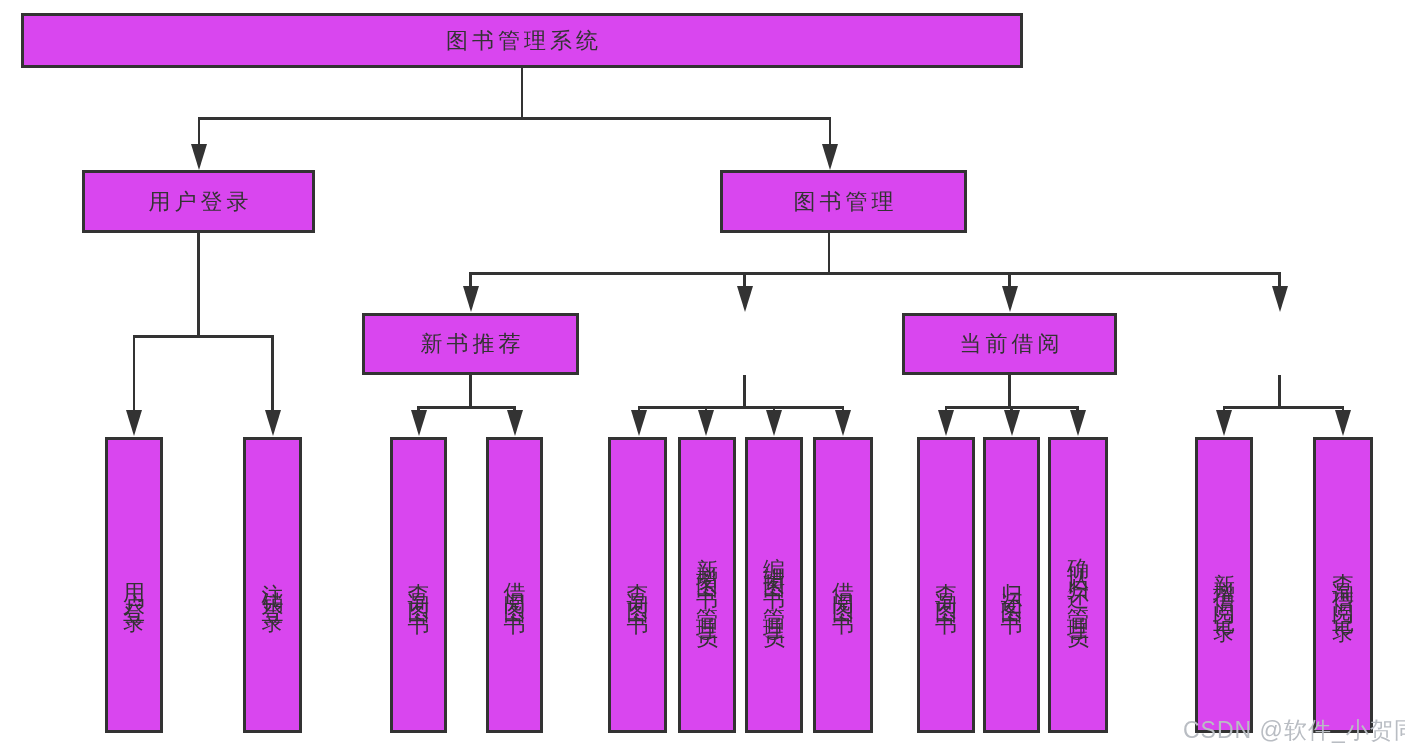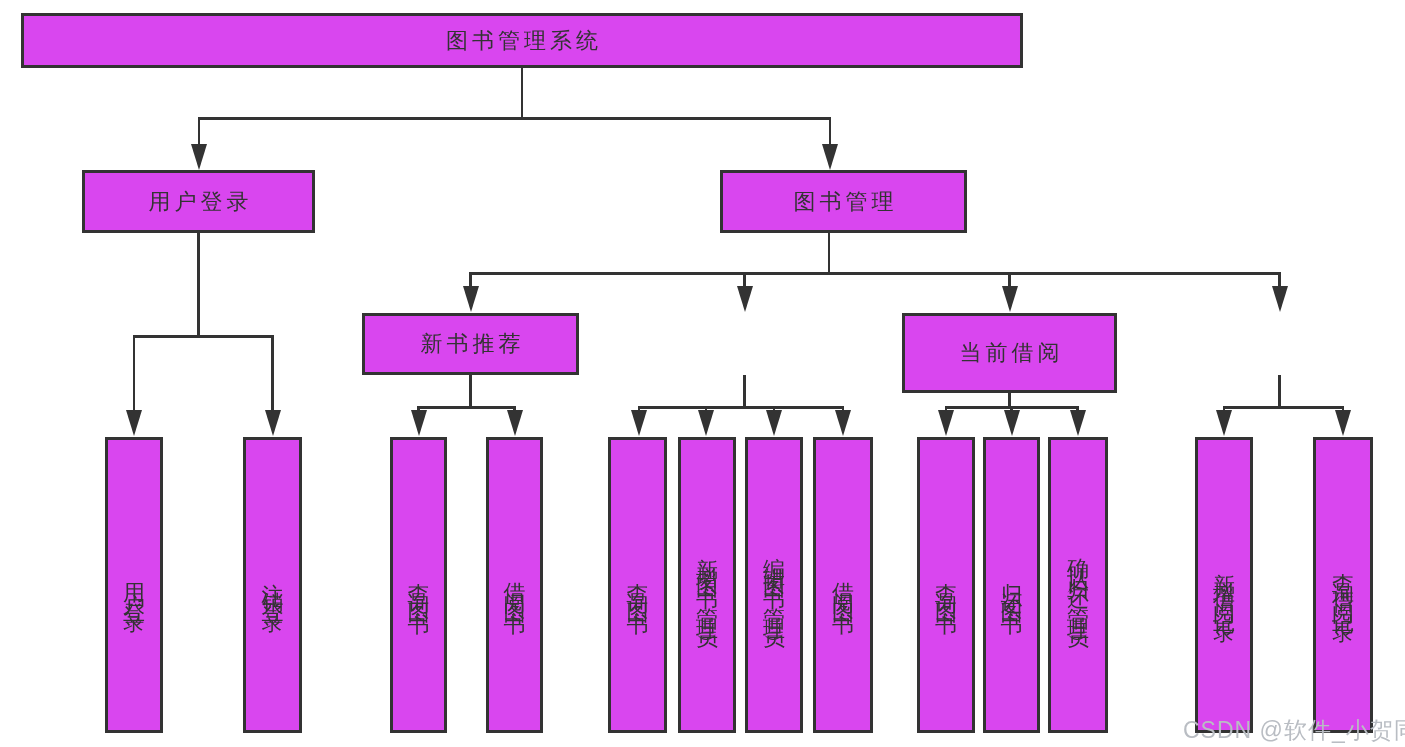--- a/index.html
+++ b/index.html
@@ -118,21 +118,21 @@
     </div>
     <div class="node" style="left: 82px; top: 170px; width: 233px; height: 63px;">
       <span class="lbl">用户登录</span>
     </div>
     <div class="node" style="left: 712px; top: 170px; width: 247px; height: 63px; margin-left: 8px;">
       <span class="lbl">图书管理</span>
     </div>
     <div class="node" style="left: 362px; top: 313px; width: 217px; height: 62px;">
       <span class="lbl">新书推荐</span>
     </div>
-    <div class="node" style="left: 902px; top: 313px; width: 215px; height: 80px;">
+    <div class="node" style="left: 902px; top: 313px; width: 215px; height: 62px;">
       <span class="lbl">当前借阅</span>
     </div>
     <div class="node vertical" style="left: 105px; top: 437px; width: 58px; height: 296px;">
       <span class="lbl">用户登录</span>
     </div>
     <div class="node vertical" style="left: 243px; top: 437px; width: 59px; height: 296px;">
       <span class="lbl">注销登录</span>
     </div>
     <div class="node vertical" style="left: 390px; top: 437px; width: 57px; height: 296px;">
       <span class="lbl">查询图书</span>

